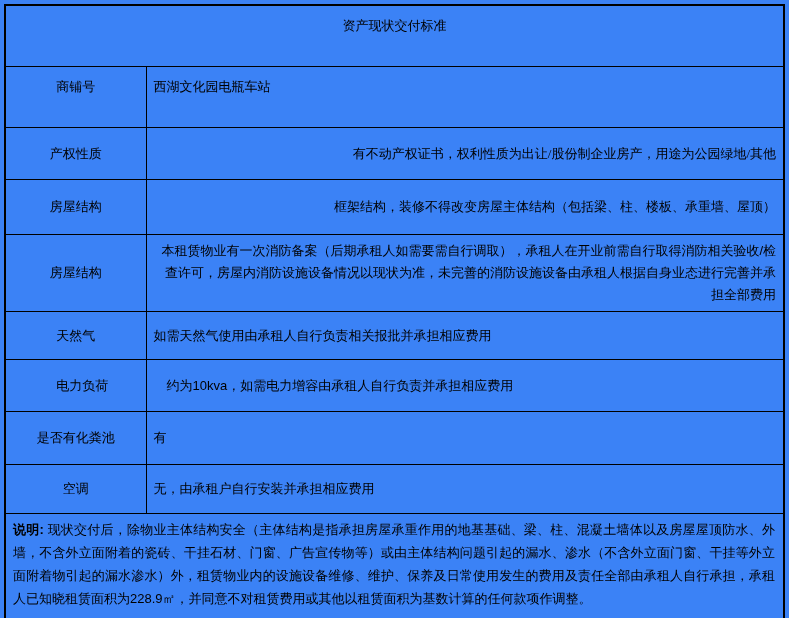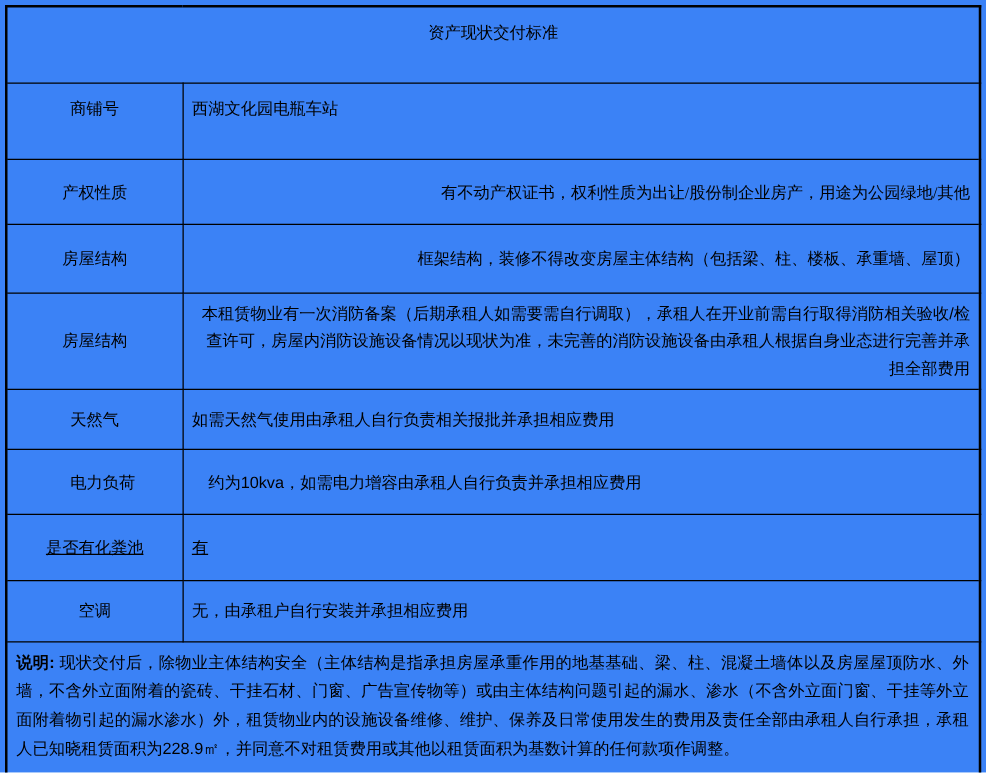--- a/index.html
+++ b/index.html
@@ -43,21 +43,21 @@
   td.label-cell { text-align: center; }
   td.content-cell.center { text-align: left; }
   td.content-cell.left { text-align: right; }
   tr.r0 td { height: 49px; vertical-align: top; padding-top: 9px; }
   tr.r1 td { height: 47px; font-family: Liberation Serif, serif; }
   tr.r2 td { height: 50px; }
   tr.r3 td { height: 72px; border-radius: 31px; }
   tr.r4 td { height: 43px; margin-left: 36px; }
   tr.r5 td { height: 49px; vertical-align: top; padding-top: 8px; }
   tr.r6 td { height: 47px; padding-left: 20px; }
-  tr.r7 td { height: 48px; text-decoration: underline; }
+  tr.r7 td { height: 48px; }
   tr.r8 td { height: 44px; }
   td.note-cell {
     height: 100px;
     vertical-align: top;
     text-align: justify;
     line-height: 23px;
     padding: 4px 8px 4px 7px;
   }
   .note-label { font-weight: bold; }
 </style>

